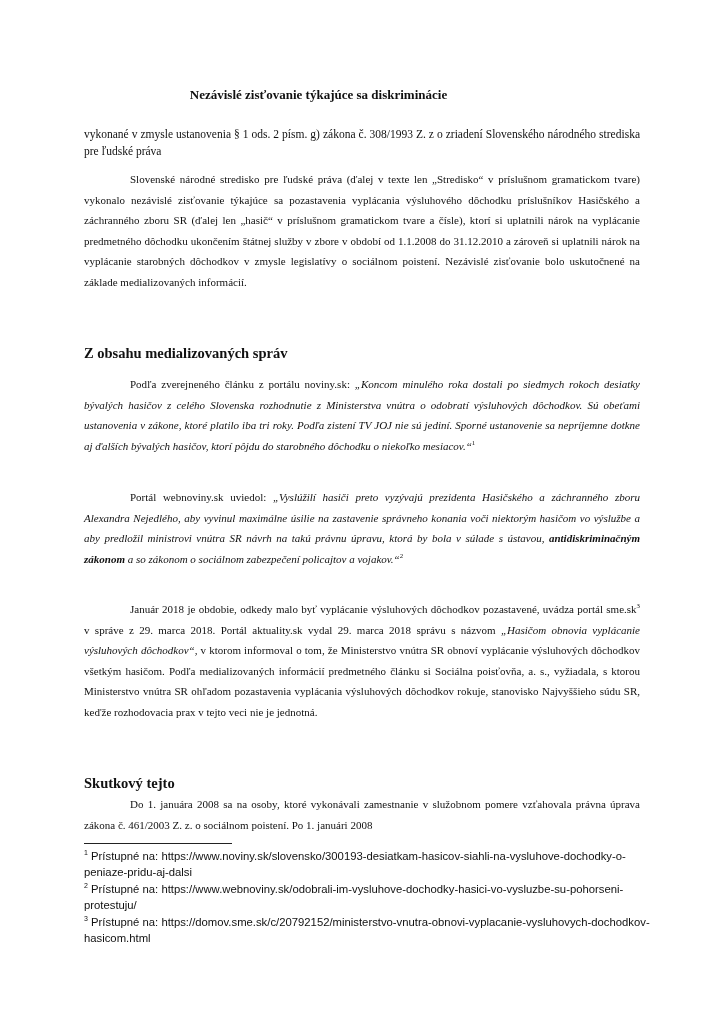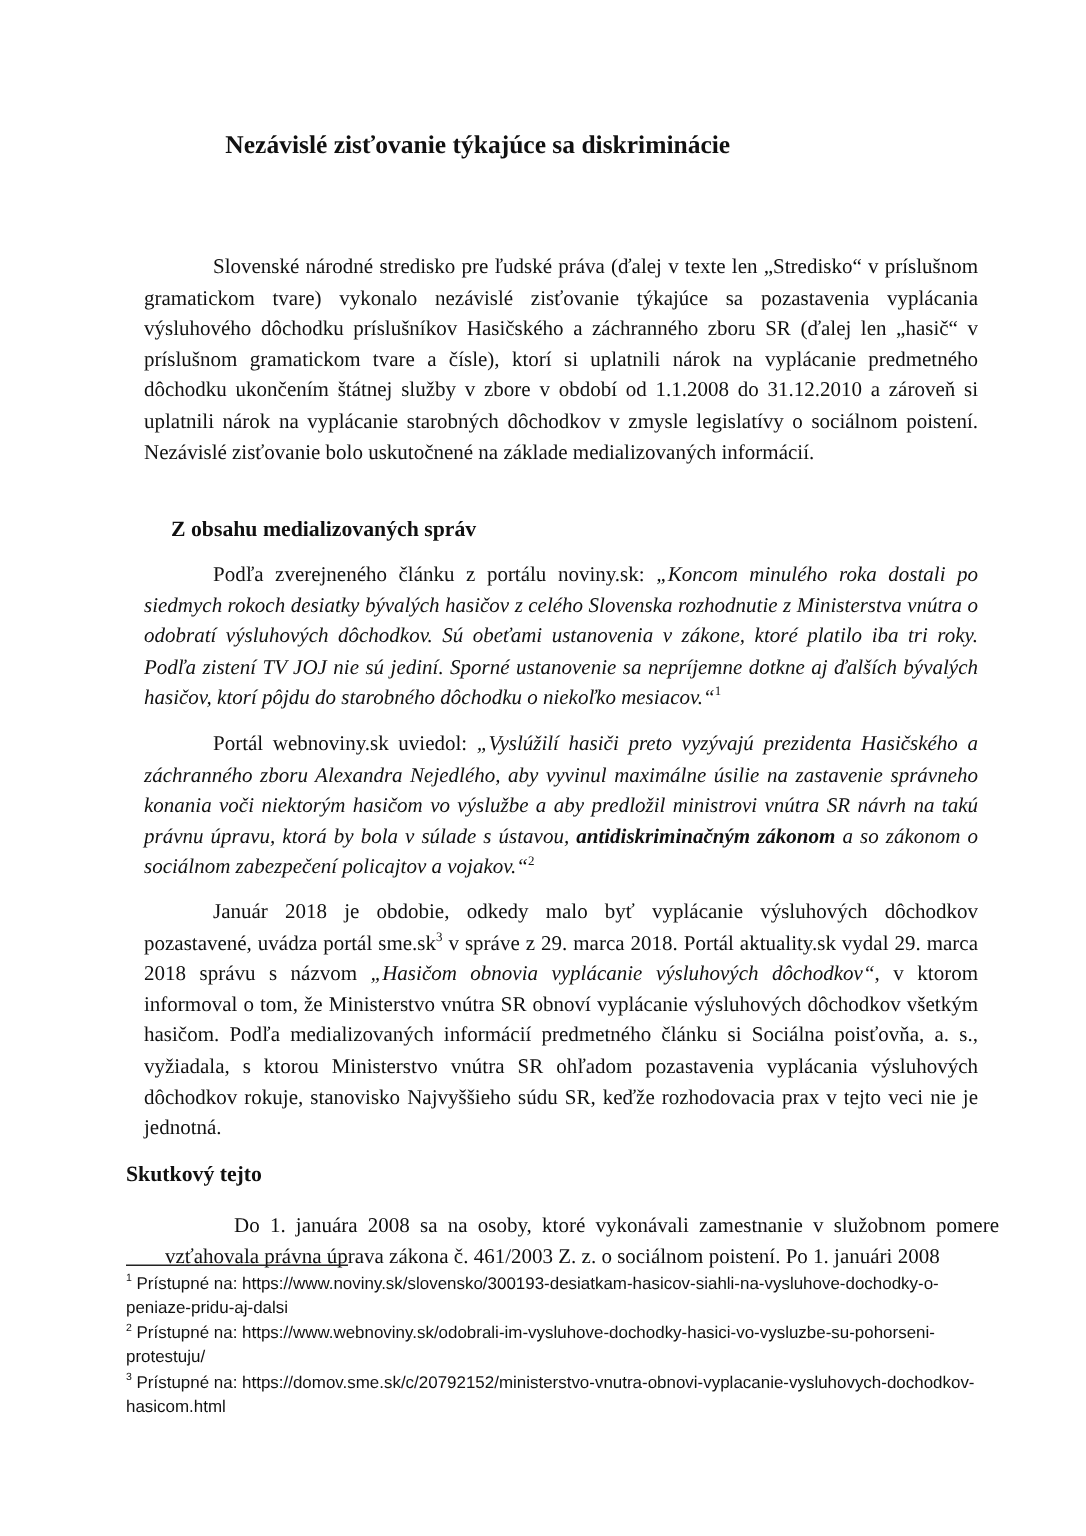--- a/index.html
+++ b/index.html
@@ -2,29 +2,29 @@
 <html><head>
 <meta charset="utf-8">
 <style>
   html, body { margin: 0; padding: 0; background: #ffffff; }
   body { width: 724px; height: 1024px; overflow: hidden; position: relative; color: #111; }
   .page { position: absolute; left: 0; top: 0; width: 724px; height: 1024px; background: #fff; }
   .serif { font-family: "Liberation Serif", "DejaVu Serif", serif; }
   .sans { font-family: "Liberation Sans", "DejaVu Sans", sans-serif; }
   .title {
     position: absolute; left: 0; width: 637px; top: 87px; text-align: center;
-    font-weight: bold; font-size: 17px;
+    font-weight: bold; font-size: 13px;
   }
   .subtitle {
     position: absolute; left: 84px; width: 556px; top: 126px;
     font-size: 11.5px; line-height: 17px; text-align: justify;
   }
   .para {
-    position: absolute; left: 96px; width: 556px;
-    font-size: 14px; line-height: 20.6px; text-align: justify;
+    position: absolute; left: 84px; width: 556px;
+    font-size: 11px; line-height: 20.6px; text-align: justify;
   }
   .indent { text-indent: 46px; }
   .heading {
     position: absolute; left: 84px; font-weight: bold; font-size: 14.5px;
   }
   .fn-rule { position: absolute; left: 84px; top: 843px; width: 148px; height: 1px; background: #222; }
   .footnotes {
     position: absolute; left: 84px; top: 848px; width: 570px;
     font-size: 11.3px; line-height: 16.4px; color: #111;
   }
@@ -33,34 +33,35 @@
   em { }
   b { font-weight: bold; }
 </style>
 </head>
 <body>
 
 <div class="page">
 
   <div class="title serif">Nezávislé zisťovanie týkajúce sa diskriminácie</div>
 
+  <div class="subtitle serif">vykonané v zmysle ustanovenia § 1 ods. 2 písm. g) zákona č. 308/1993 Z. z o zriadení Slovenského národného strediska pre ľudské práva</div>
 
   <p class="para serif indent" style="top:169px; margin:0;">Slovenské národné stredisko pre ľudské práva (ďalej v texte len „Stredisko“ v príslušnom gramatickom tvare) vykonalo nezávislé zisťovanie týkajúce sa pozastavenia vyplácania výsluhového dôchodku príslušníkov Hasičského a záchranného zboru SR (ďalej len „hasič“ v príslušnom gramatickom tvare a čísle), ktorí si uplatnili nárok na vyplácanie predmetného dôchodku ukončením štátnej služby v zbore v období od 1.1.2008 do 31.12.2010 a zároveň si uplatnili nárok na vyplácanie starobných dôchodkov v zmysle legislatívy o sociálnom poistení. Nezávislé zisťovanie bolo uskutočnené na základe medializovaných informácií.</p>
 
-  <div class="heading serif" style="top:345px;margin-left:30px;">Z obsahu medializovaných správ</div>
+  <div class="heading serif" style="top:345px;">Z obsahu medializovaných správ</div>
 
   <p class="para serif indent" style="top:374px; margin:0;"><span>Podľa zverejneného článku z portálu noviny.sk: </span><em>„Koncom minulého roka dostali po siedmych rokoch desiatky bývalých hasičov z celého Slovenska rozhodnutie z Ministerstva vnútra o odobratí výsluhových dôchodkov. Sú obeťami ustanovenia v zákone, ktoré platilo iba tri roky. Podľa zistení TV JOJ nie sú jediní. Sporné ustanovenie sa nepríjemne dotkne aj ďalších bývalých hasičov, ktorí pôjdu do starobného dôchodku o niekoľko mesiacov.“</em><sup>1</sup></p>
 
   <p class="para serif indent" style="top:487px; margin:0;"><span>Portál webnoviny.sk uviedol: </span><em>„Vyslúžilí hasiči preto vyzývajú prezidenta Hasičského a záchranného zboru Alexandra Nejedlého, aby vyvinul maximálne úsilie na zastavenie správneho konania voči niektorým hasičom vo výslužbe a aby predložil ministrovi vnútra SR návrh na takú právnu úpravu, ktorá by bola v súlade s ústavou, </em><em><b>antidiskriminačným zákonom</b></em><em> a so zákonom o sociálnom zabezpečení policajtov a vojakov.“</em><sup>2</sup></p>
 
   <p class="para serif indent" style="top:599px; margin:0;"><span>Január 2018 je obdobie, odkedy malo byť vyplácanie výsluhových dôchodkov pozastavené, uvádza portál sme.sk</span><sup>3</sup><span> v správe z 29. marca 2018. Portál aktuality.sk vydal 29. marca 2018 správu s názvom </span><em>„Hasičom obnovia vyplácanie výsluhových dôchodkov“</em><span>, v ktorom informoval o tom, že Ministerstvo vnútra SR obnoví vyplácanie výsluhových dôchodkov všetkým hasičom. Podľa medializovaných informácií predmetného článku si Sociálna poisťovňa, a. s., vyžiadala, s ktorou Ministerstvo vnútra SR ohľadom pozastavenia vyplácania výsluhových dôchodkov rokuje, stanovisko Najvyššieho súdu SR, keďže rozhodovacia prax v tejto veci nie je jednotná.</span></p>
 
   <div class="heading serif" style="top:775px;">Skutkový tejto</div>
 
-  <p class="para serif indent" style="top:794px; margin:14px;">Do 1. januára 2008 sa na osoby, ktoré vykonávali zamestnanie v služobnom pomere vzťahovala právna úprava zákona č. 461/2003 Z. z. o sociálnom poistení. Po 1. januári 2008</p>
+  <p class="para serif indent" style="top:794px; margin:0;">Do 1. januára 2008 sa na osoby, ktoré vykonávali zamestnanie v služobnom pomere vzťahovala právna úprava zákona č. 461/2003 Z. z. o sociálnom poistení. Po 1. januári 2008</p>
 
   <div class="fn-rule"></div>
 
   <div class="footnotes sans">
     <p class="fn"><sup>1</sup><span> Prístupné na: https://www.noviny.sk/slovensko/300193-desiatkam-hasicov-siahli-na-vysluhove-dochodky-o-peniaze-pridu-aj-dalsi</span></p>
     <p class="fn"><sup>2</sup><span> Prístupné na: https://www.webnoviny.sk/odobrali-im-vysluhove-dochodky-hasici-vo-vysluzbe-su-pohorseni-protestuju/</span></p>
     <p class="fn"><sup>3</sup><span> Prístupné na: https://domov.sme.sk/c/20792152/ministerstvo-vnutra-obnovi-vyplacanie-vysluhovych-dochodkov-hasicom.html</span></p>
   </div>
 
 </div>

